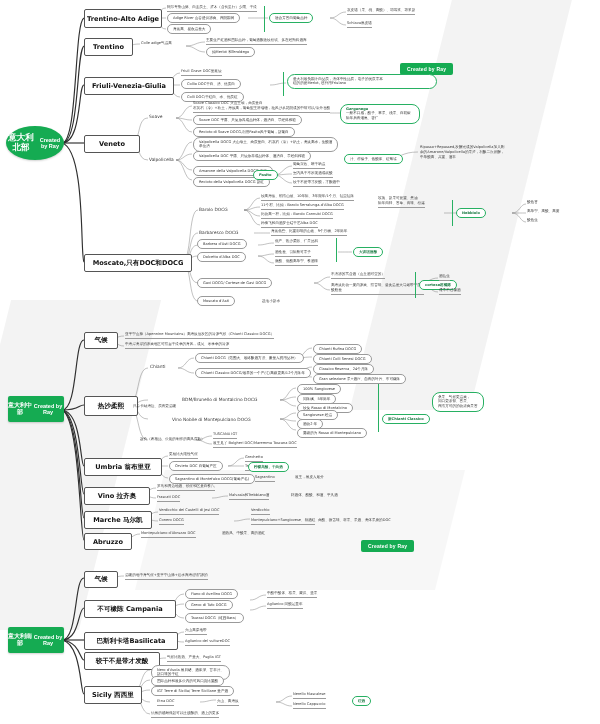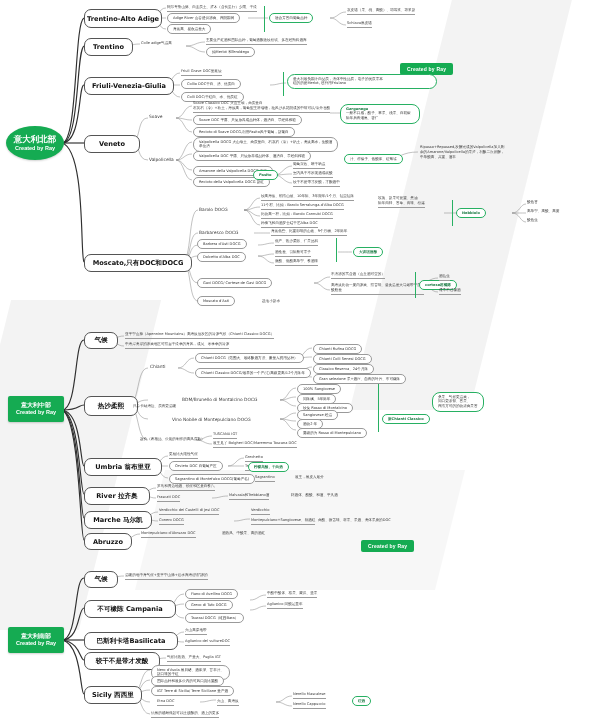--- a/index.html
+++ b/index.html
@@ -17,31 +17,31 @@
   .wm-band{position:absolute;pointer-events:none;background:#f1f1f1;opacity:.85;}
   .wm-band.b1{left:402px;top:-10px;width:120px;height:420px;transform:skewX(-14deg);}
   .wm-band.b2{left:-30px;top:300px;width:150px;height:330px;transform:skewX(-14deg);}
   .wm-band.b3{left:150px;top:470px;width:300px;height:120px;transform:skewX(-14deg);opacity:.55;}
   .wm-text{position:absolute;right:12px;bottom:2px;font-size:17px;color:#d9d9d9;letter-spacing:1px;
            font-family:"DejaVu Sans",sans-serif;pointer-events:none;}
 
   
   .root{
     position:absolute;background:#15ab52;color:#fff;text-align:center;
-    display:flex;flex-direction:column;align-items:center;justify-content:center;
+    display:flex;align-items:center;justify-content:center;
     line-height:1.15;box-shadow:0 1px 2px rgba(0,0,0,.18);
   }
   .root .r1{font-size:8.5px;font-weight:bold;font-family:"DejaVu Sans",sans-serif;}
   .root .r2{font-size:5.5px;font-weight:bold;}
   .root.oval{border-radius:50%/50%;}
   .root.rect{border-radius:2px;}
 
   
   .region{
-    position:absolute;border:1px solid #555;background:#fff;border-radius:7px;
+    position:absolute;border:1px solid #555;background:#fff;border-radius:2px;
     display:flex;align-items:center;justify-content:center;
     font-size:6.6px;font-weight:bold;color:#111;white-space:nowrap;padding:0 4px;
     font-family:"DejaVu Sans",sans-serif;
   }
   
   .sub{position:absolute;font-size:5px;color:#3b3b3b;white-space:nowrap;
        font-family:"DejaVu Sans",sans-serif;}
   
   .pill{
     position:absolute;border:.6px solid #9a9a9a;border-radius:7px;background:#fff;
@@ -363,21 +363,21 @@
   <div class="leaf u" style="left:169px;top:452px;">更相比大陆性气候</div>
   <div class="pill" style="left:169px;top:461px;">Orvieto DOC 白葡萄产区</div>
   <div class="pill" style="left:169px;top:474px;">Sagrantino di Montefalco DOCG(葡萄产名)</div>
   <div class="leaf u" style="left:245px;top:455px;">Grechetto</div>
   <div class="leaf u" style="left:245px;top:464px;">Trebbiano</div>
   <div class="leaf u" style="left:255px;top:475px;">Sagrantino</div>
   <div class="leaf" style="left:295px;top:475px;">最主，黑皮人最分</div>
   <div class="pill green greenfill" style="left:248px;top:462px;">柠檬高酸、干白酒</div>
 
   <div class="region" style="left:84px;top:487px;width:56px;height:16px;">
-    <span>River 拉齐奥</span>
+    <span>Vino 拉齐奥</span>
   </div>
   <div class="leaf u" style="left:157px;top:484px;">罗马和周边地酒、候候和区是白餐汽</div>
   <div class="leaf u" style="left:157px;top:495px;">Frascati DOC</div>
   <div class="leaf u" style="left:229px;top:493px;">Malvasia和Trebbiano酒</div>
   <div class="leaf" style="left:291px;top:493px;">杯酒体、酸酸、和酒、平凡酒</div>
 
   <div class="region" style="left:84px;top:511px;width:58px;height:16px;">
     <span>Marche 马尔凯</span>
   </div>
   <div class="leaf u" style="left:159px;top:508px;">Verdicchio dei Castelli di Jesi DOC</div>

